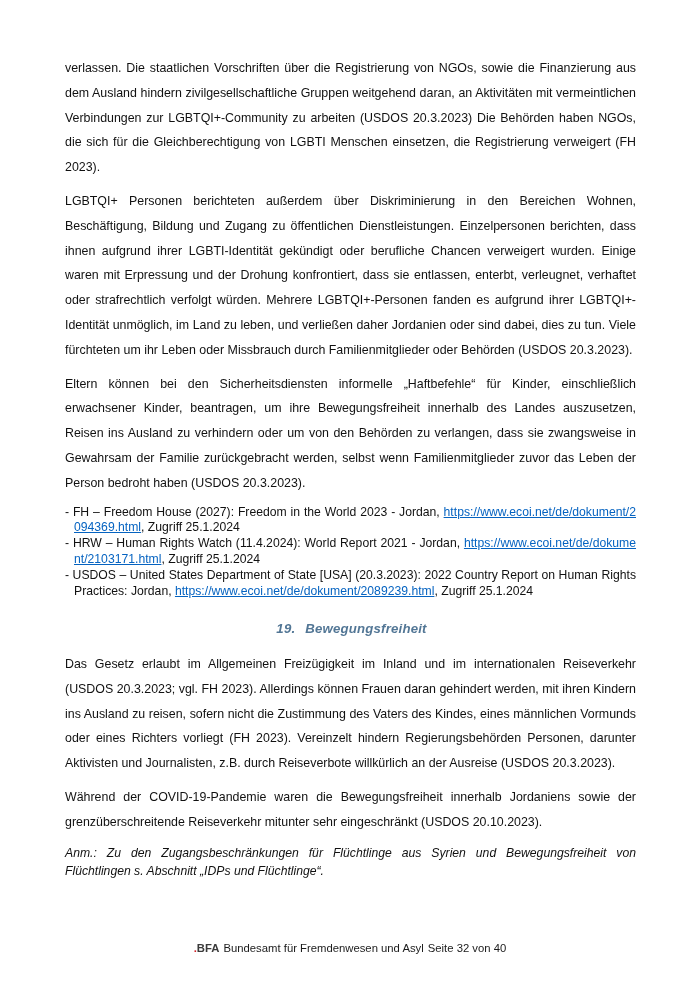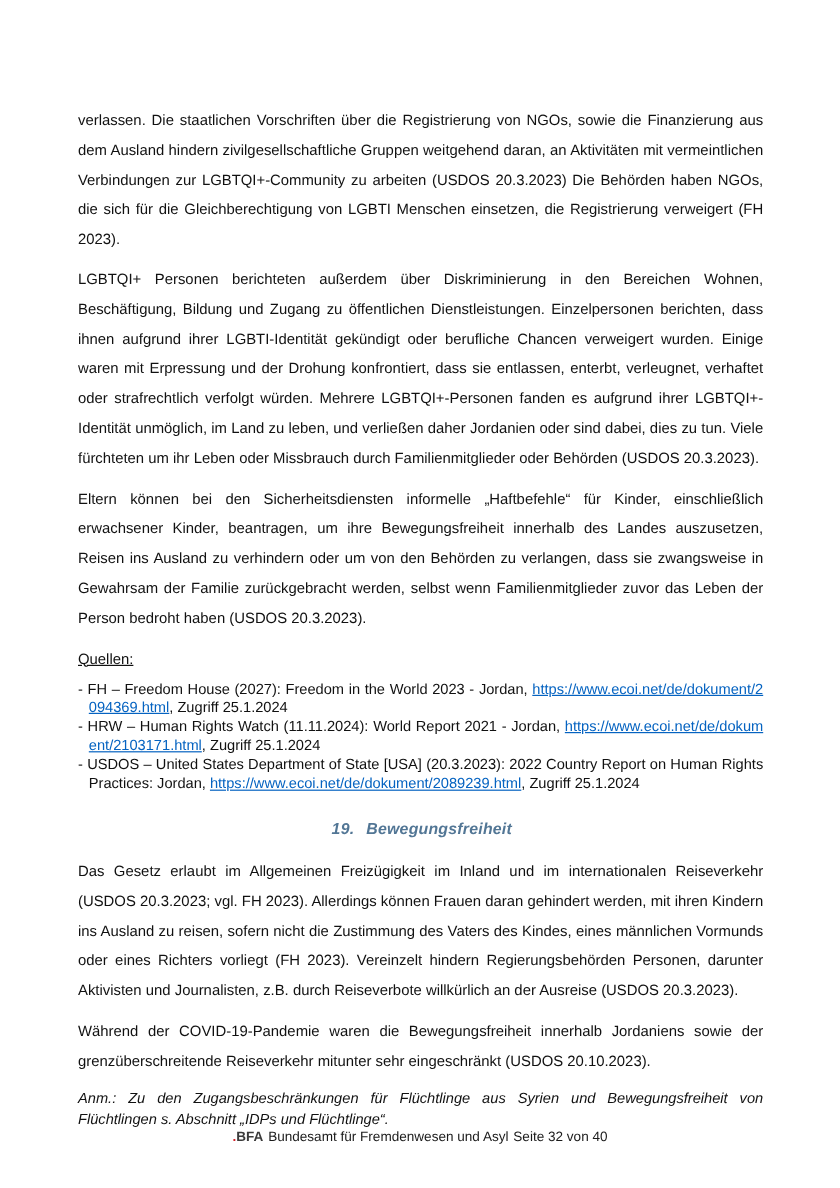--- a/index.html
+++ b/index.html
@@ -4,21 +4,21 @@
 <style>
   * { margin: 0; padding: 0; box-sizing: border-box; }
   html, body { background: #ffffff; }
   body { font-family: "Liberation Sans", "DejaVu Sans", sans-serif; }
 
   .page {
     position: relative;
     width: 700px;
     height: 990px;
     background: #ffffff;
-    padding: 88px 64px 0 65px;
+    padding: 56px 64px 0 65px;
     overflow: hidden;
     color: #111111;
   }
 
   .para {
     font-size: 12.4px;
     line-height: 24.8px;
     text-align: justify;
     color: #111111;
     margin-bottom: 9px;
@@ -85,25 +85,24 @@
 </style>
 </head>
 <body>
 
 <div class="page">
 
   <p class="para">verlassen. Die staatlichen Vorschriften über die Registrierung von NGOs, sowie die Finanzierung aus dem Ausland hindern zivilgesellschaftliche Gruppen weitgehend daran, an Aktivitäten mit vermeintlichen Verbindungen zur LGBTQI+-Community zu arbeiten (USDOS 20.3.2023) Die Behörden haben NGOs, die sich für die Gleichberechtigung von LGBTI Menschen einsetzen, die Registrierung verweigert (FH 2023).</p>
   <p class="para">LGBTQI+ Personen berichteten außerdem über Diskriminierung in den Bereichen Wohnen, Beschäftigung, Bildung und Zugang zu öffentlichen Dienstleistungen. Einzelpersonen berichten, dass ihnen aufgrund ihrer LGBTI-Identität gekündigt oder berufliche Chancen verweigert wurden. Einige waren mit Erpressung und der Drohung konfrontiert, dass sie entlassen, enterbt, verleugnet, verhaftet oder strafrechtlich verfolgt würden. Mehrere LGBTQI+-Personen fanden es aufgrund ihrer LGBTQI+-Identität unmöglich, im Land zu leben, und verließen daher Jordanien oder sind dabei, dies zu tun. Viele fürchteten um ihr Leben oder Missbrauch durch Familienmitglieder oder Behörden (USDOS 20.3.2023).</p>
   <p class="para">Eltern können bei den Sicherheitsdiensten informelle „Haftbefehle“ für Kinder, einschließlich erwachsener Kinder, beantragen, um ihre Bewegungsfreiheit innerhalb des Landes auszusetzen, Reisen ins Ausland zu verhindern oder um von den Behörden zu verlangen, dass sie zwangsweise in Gewahrsam der Familie zurückgebracht werden, selbst wenn Familienmitglieder zuvor das Leben der Person bedroht haben (USDOS 20.3.2023).</p>
 
-  <p class="sources-heading"><span class="u">Quellen:</span></p>
 
   <ul class="sources">
     <li class="source"><span>- FH – Freedom House (2027): Freedom in the World 2023 - Jordan, </span><a class="link" href="#">https://www.ecoi.net/de/dokument/2094369.html</a><span>, Zugriff 25.1.2024</span></li>
-    <li class="source"><span>- HRW – Human Rights Watch (11.11.2024): World Report 2021 - Jordan, </span><a class="link" href="#">https://www.ecoi.net/de/dokument/2103171.html</a><span>, Zugriff 25.1.2024</span></li>
+    <li class="source"><span>- HRW – Human Rights Watch (11.4.2024): World Report 2021 - Jordan, </span><a class="link" href="#">https://www.ecoi.net/de/dokument/2103171.html</a><span>, Zugriff 25.1.2024</span></li>
     <li class="source"><span>- USDOS – United States Department of State [USA] (20.3.2023): 2022 Country Report on Human Rights Practices: Jordan, </span><a class="link" href="#">https://www.ecoi.net/de/dokument/2089239.html</a><span>, Zugriff 25.1.2024</span></li>
   </ul>
 
   <h2 class="section-heading"><span class="num">19.</span><span>Bewegungsfreiheit</span></h2>
 
   <p class="para">Das Gesetz erlaubt im Allgemeinen Freizügigkeit im Inland und im internationalen Reiseverkehr (USDOS 20.3.2023; vgl. FH 2023). Allerdings können Frauen daran gehindert werden, mit ihren Kindern ins Ausland zu reisen, sofern nicht die Zustimmung des Vaters des Kindes, eines männlichen Vormunds oder eines Richters vorliegt (FH 2023). Vereinzelt hindern Regierungsbehörden Personen, darunter Aktivisten und Journalisten, z.B. durch Reiseverbote willkürlich an der Ausreise (USDOS 20.3.2023).</p>
   <p class="para">Während der COVID-19-Pandemie waren die Bewegungsfreiheit innerhalb Jordaniens sowie der grenzüberschreitende Reiseverkehr mitunter sehr eingeschränkt (USDOS 20.10.2023).</p>
 
   <p class="para note">Anm.: Zu den Zugangsbeschränkungen für Flüchtlinge aus Syrien und Bewegungsfreiheit von Flüchtlingen s. Abschnitt „IDPs und Flüchtlinge“.</p>
 

